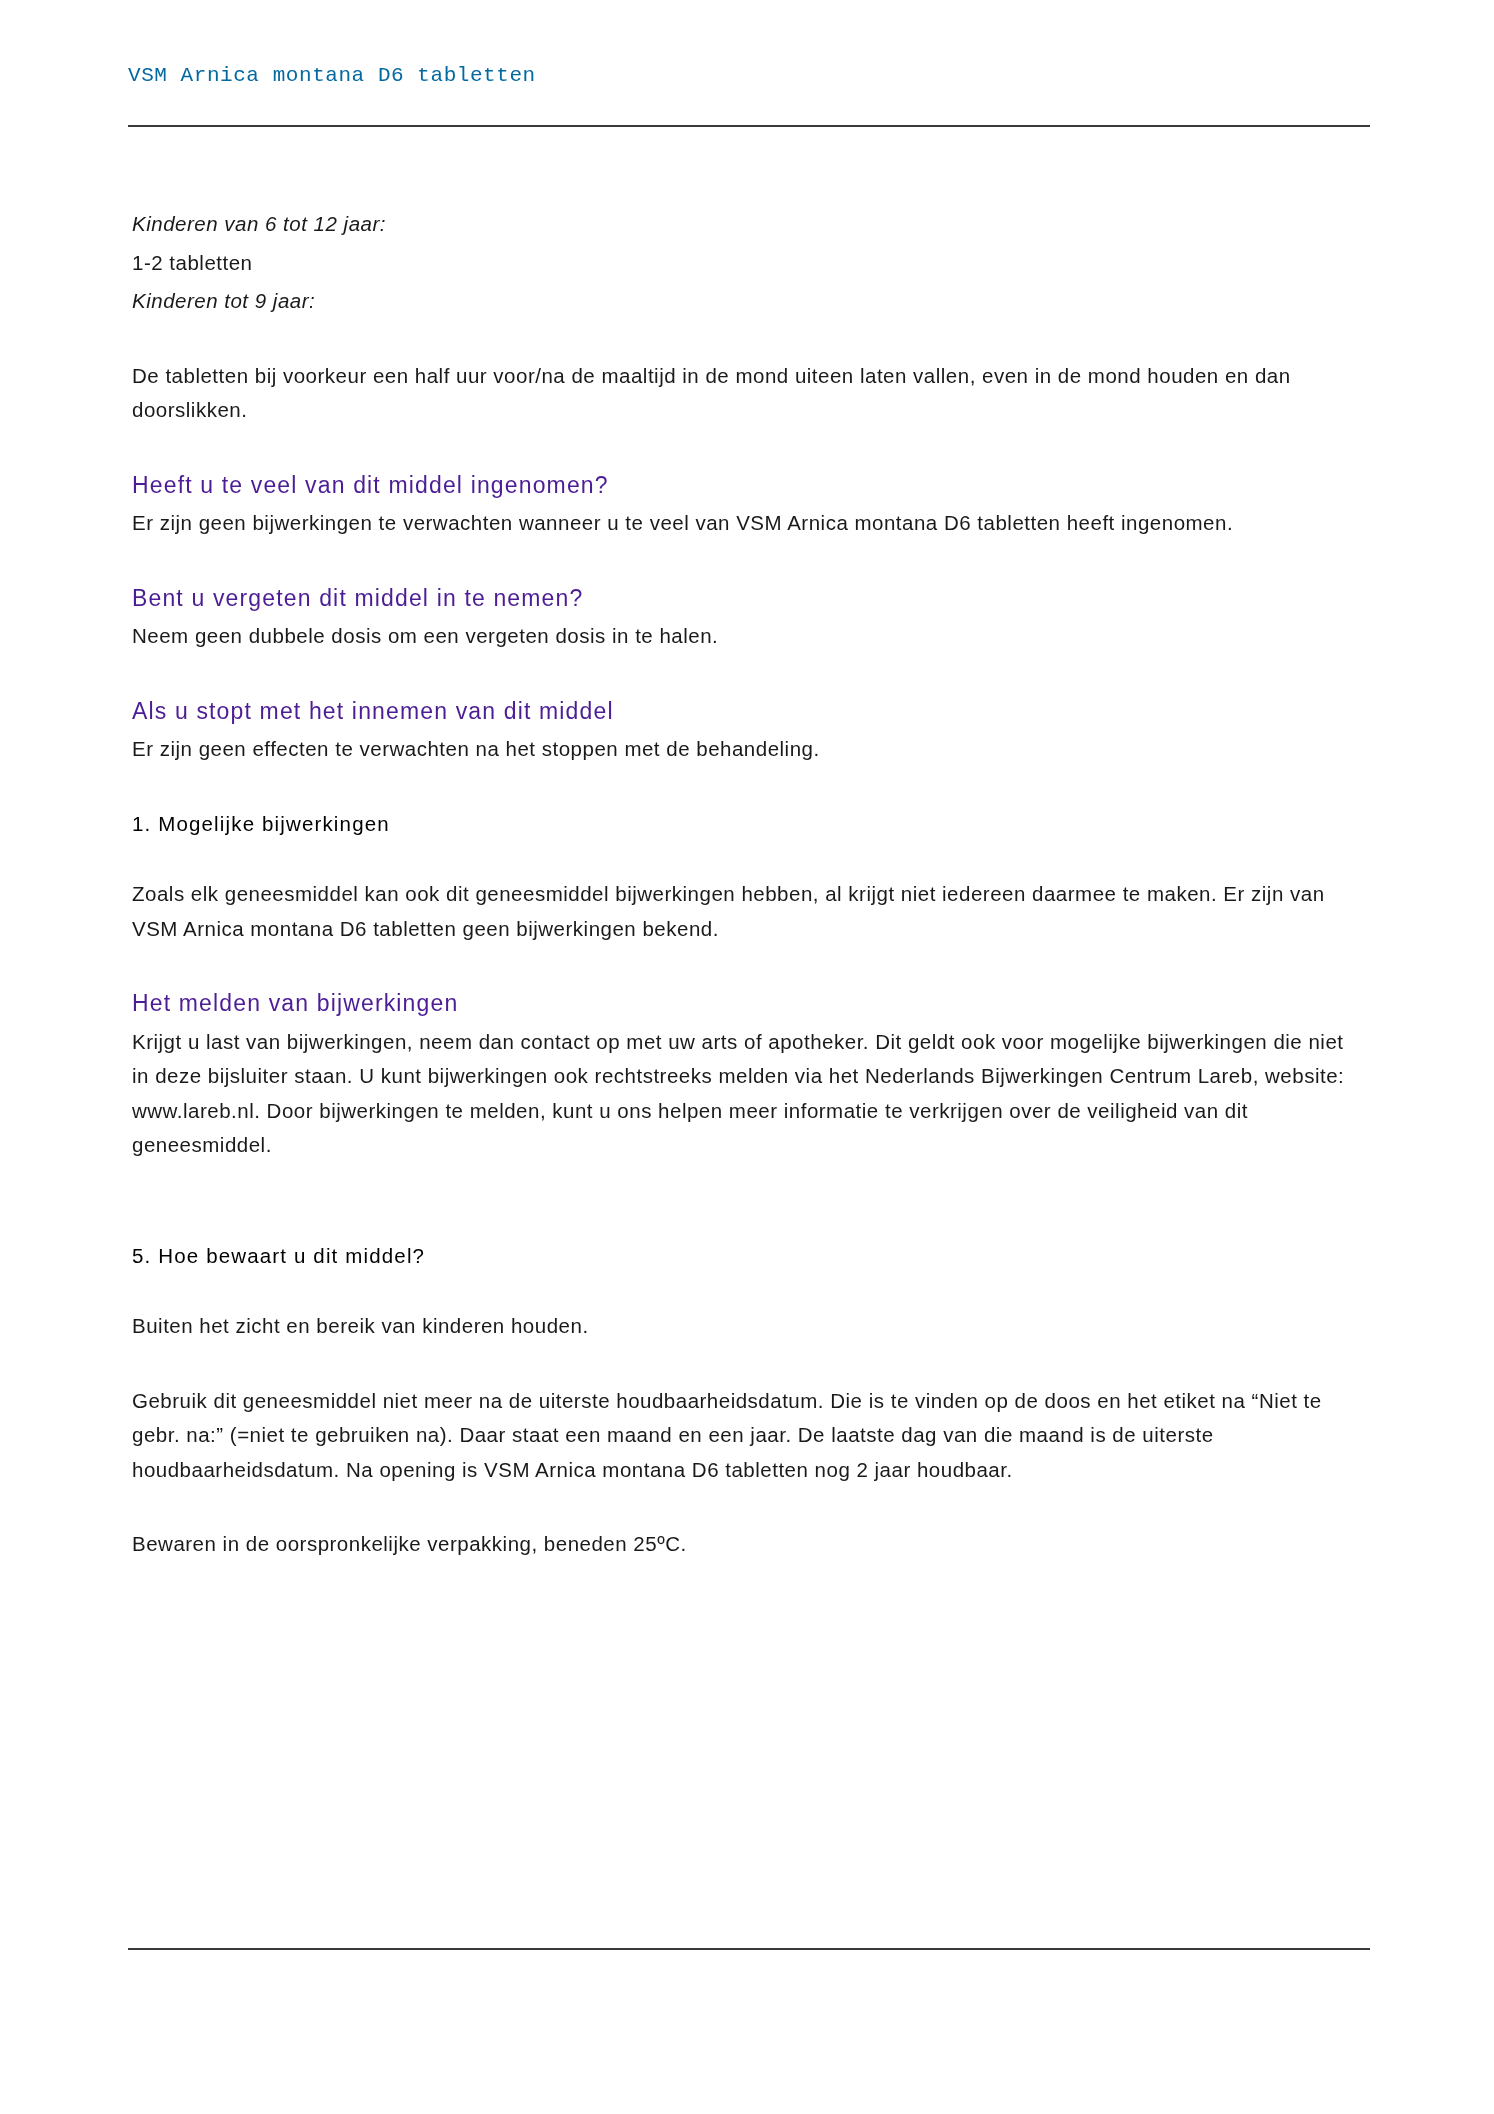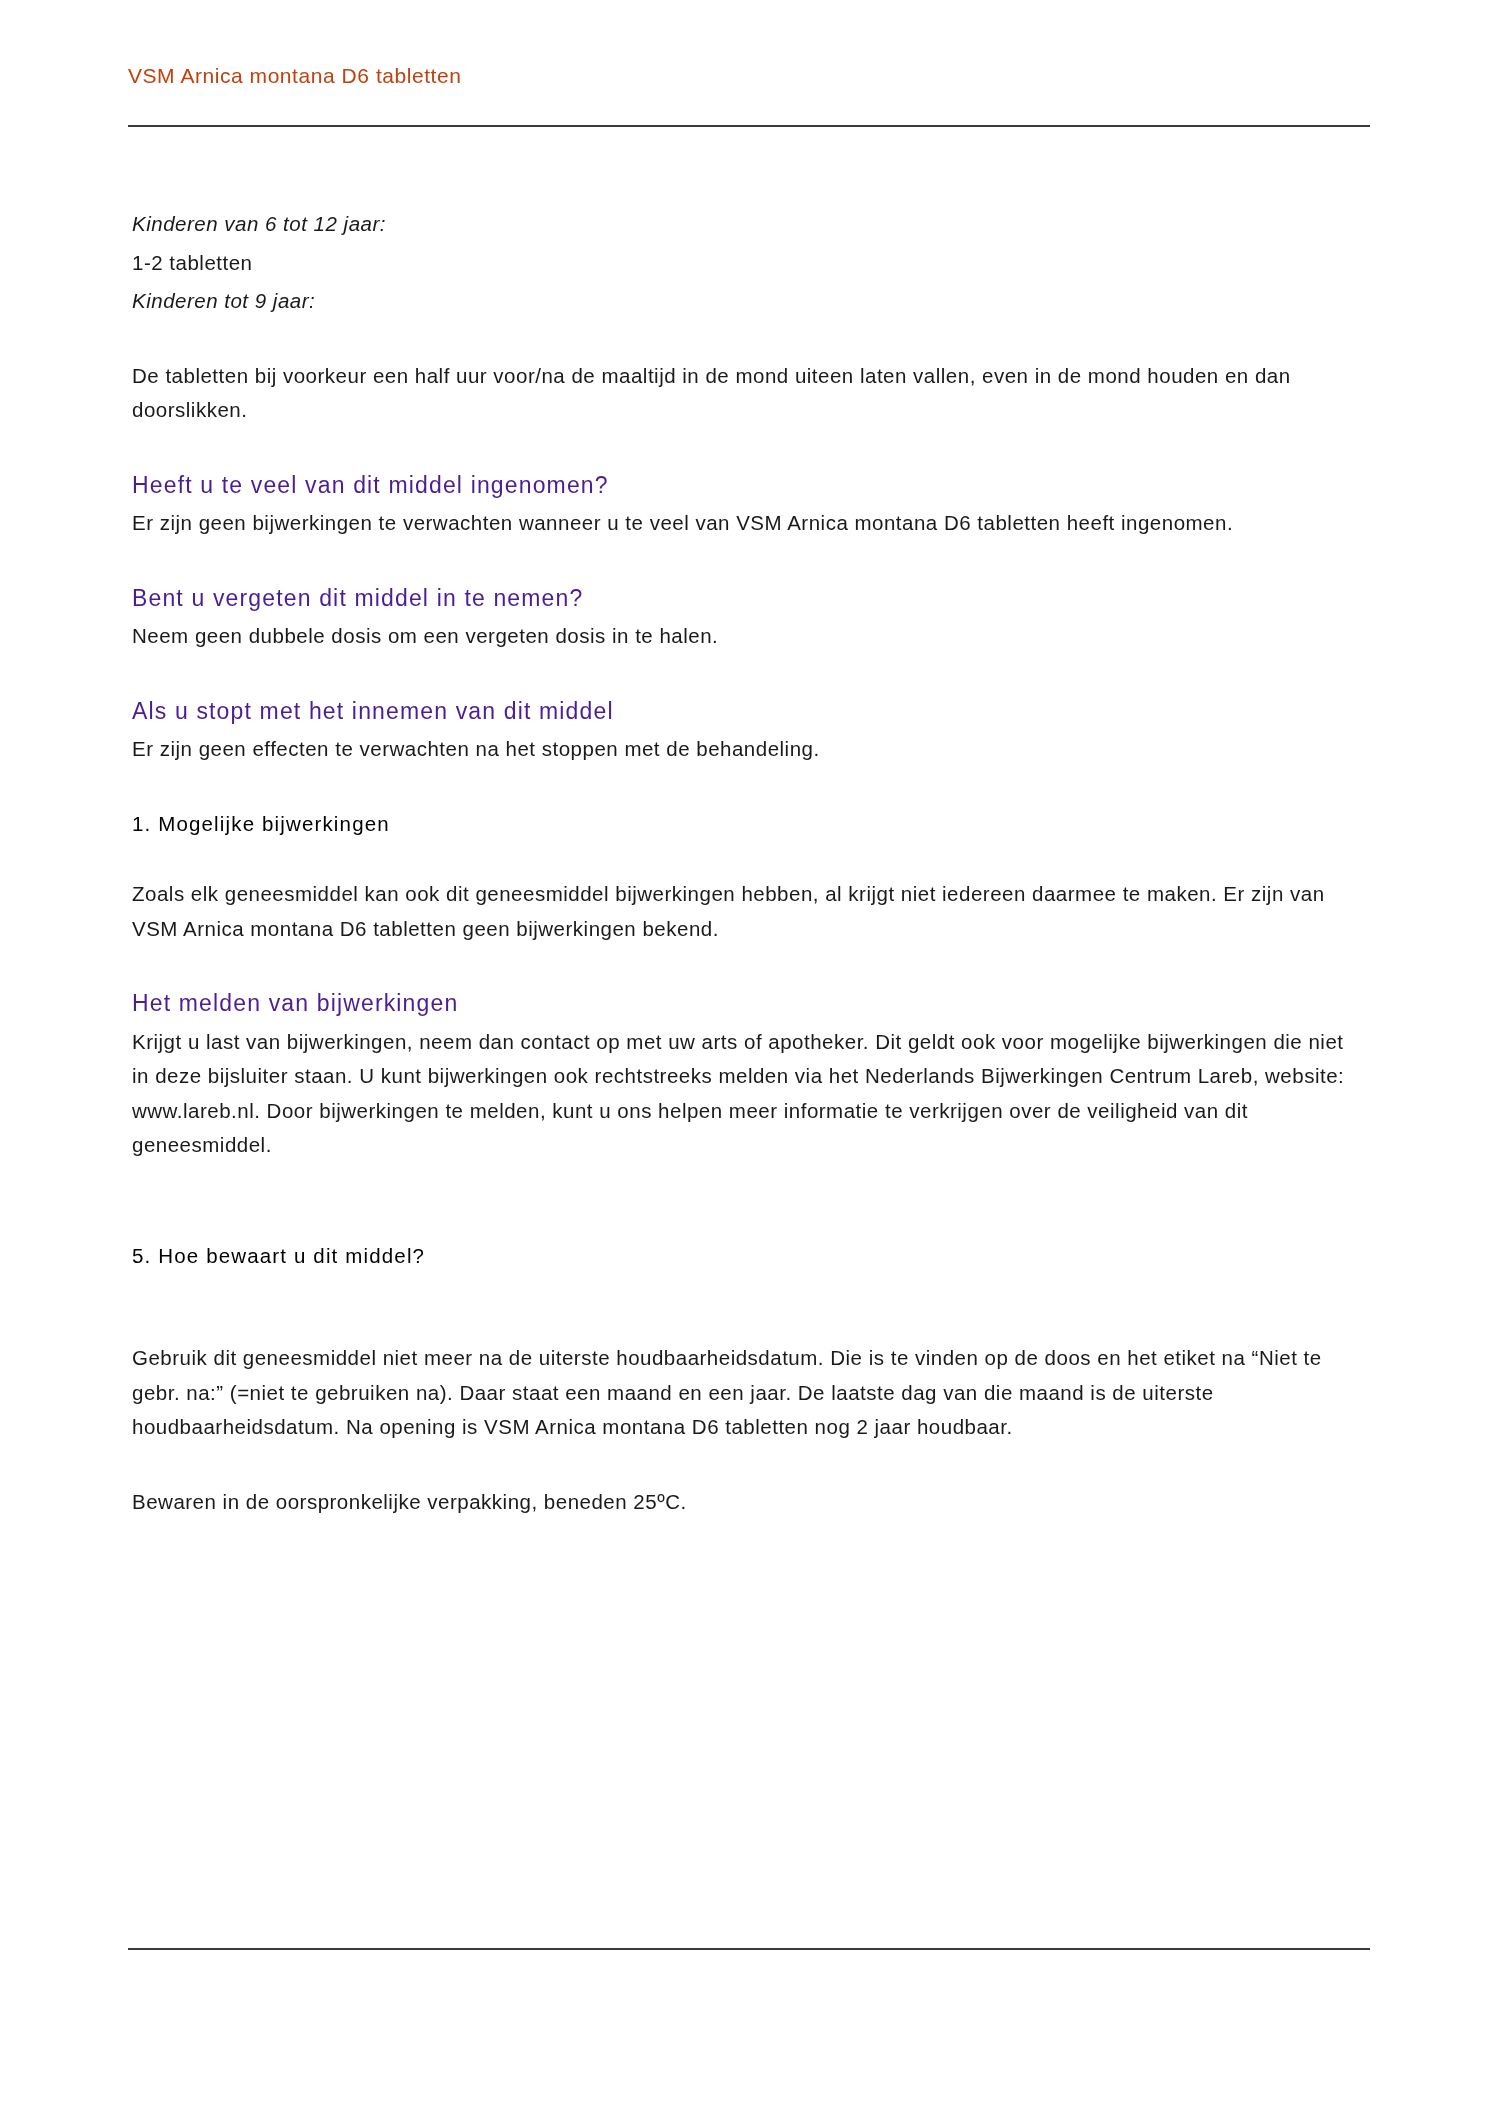--- a/index.html
+++ b/index.html
@@ -25,23 +25,24 @@
     width: 1242px;
   }
 
   
   .page-header {
     top: 62px;
   }
   .header-title {
     font-size: 21px;
     letter-spacing: 0.55px;
-    color: #c2410c;
+    color: #0369a1;
     line-height: 1.3;
     white-space: nowrap;
+    font-family: Liberation Mono, monospace;
   }
   .rule {
     height: 0;
     border-top: 2px solid #3a3a3a;
     width: 100%;
   }
   .header-rule {
     margin-top: 36px;
   }
 
@@ -148,20 +149,21 @@
 
     <h3 class="heading">Het melden van bijwerkingen</h3>
     <p class="para">Krijgt u last van bijwerkingen, neem dan contact op met uw arts of apotheker. Dit geldt ook voor mogelijke bijwerkingen die niet in deze bijsluiter staan. U kunt bijwerkingen ook rechtstreeks melden via het Nederlands Bijwerkingen Centrum Lareb, website: www.lareb.nl. Door bijwerkingen te melden, kunt u ons helpen meer informatie te verkrijgen over de veiligheid van dit geneesmiddel.</p>
 
     <div class="gap-xl"></div>
 
     <h2 class="section-heading">5. Hoe bewaart u dit middel?</h2>
 
     <div class="gap-sm"></div>
 
+    <p class="para">Buiten het zicht en bereik van kinderen houden.</p>
 
     <div class="gap-md"></div>
 
     <p class="para">Gebruik dit geneesmiddel niet meer na de uiterste houdbaarheidsdatum. Die is te vinden op de doos en het etiket na “Niet te gebr. na:” (=niet te gebruiken na). Daar staat een maand en een jaar. De laatste dag van die maand is de uiterste houdbaarheidsdatum. Na opening is VSM Arnica montana D6 tabletten nog 2 jaar houdbaar.</p>
 
     <div class="gap-md"></div>
 
     <p class="para">Bewaren in de oorspronkelijke verpakking, beneden 25ºC.</p>
 
   </div>

